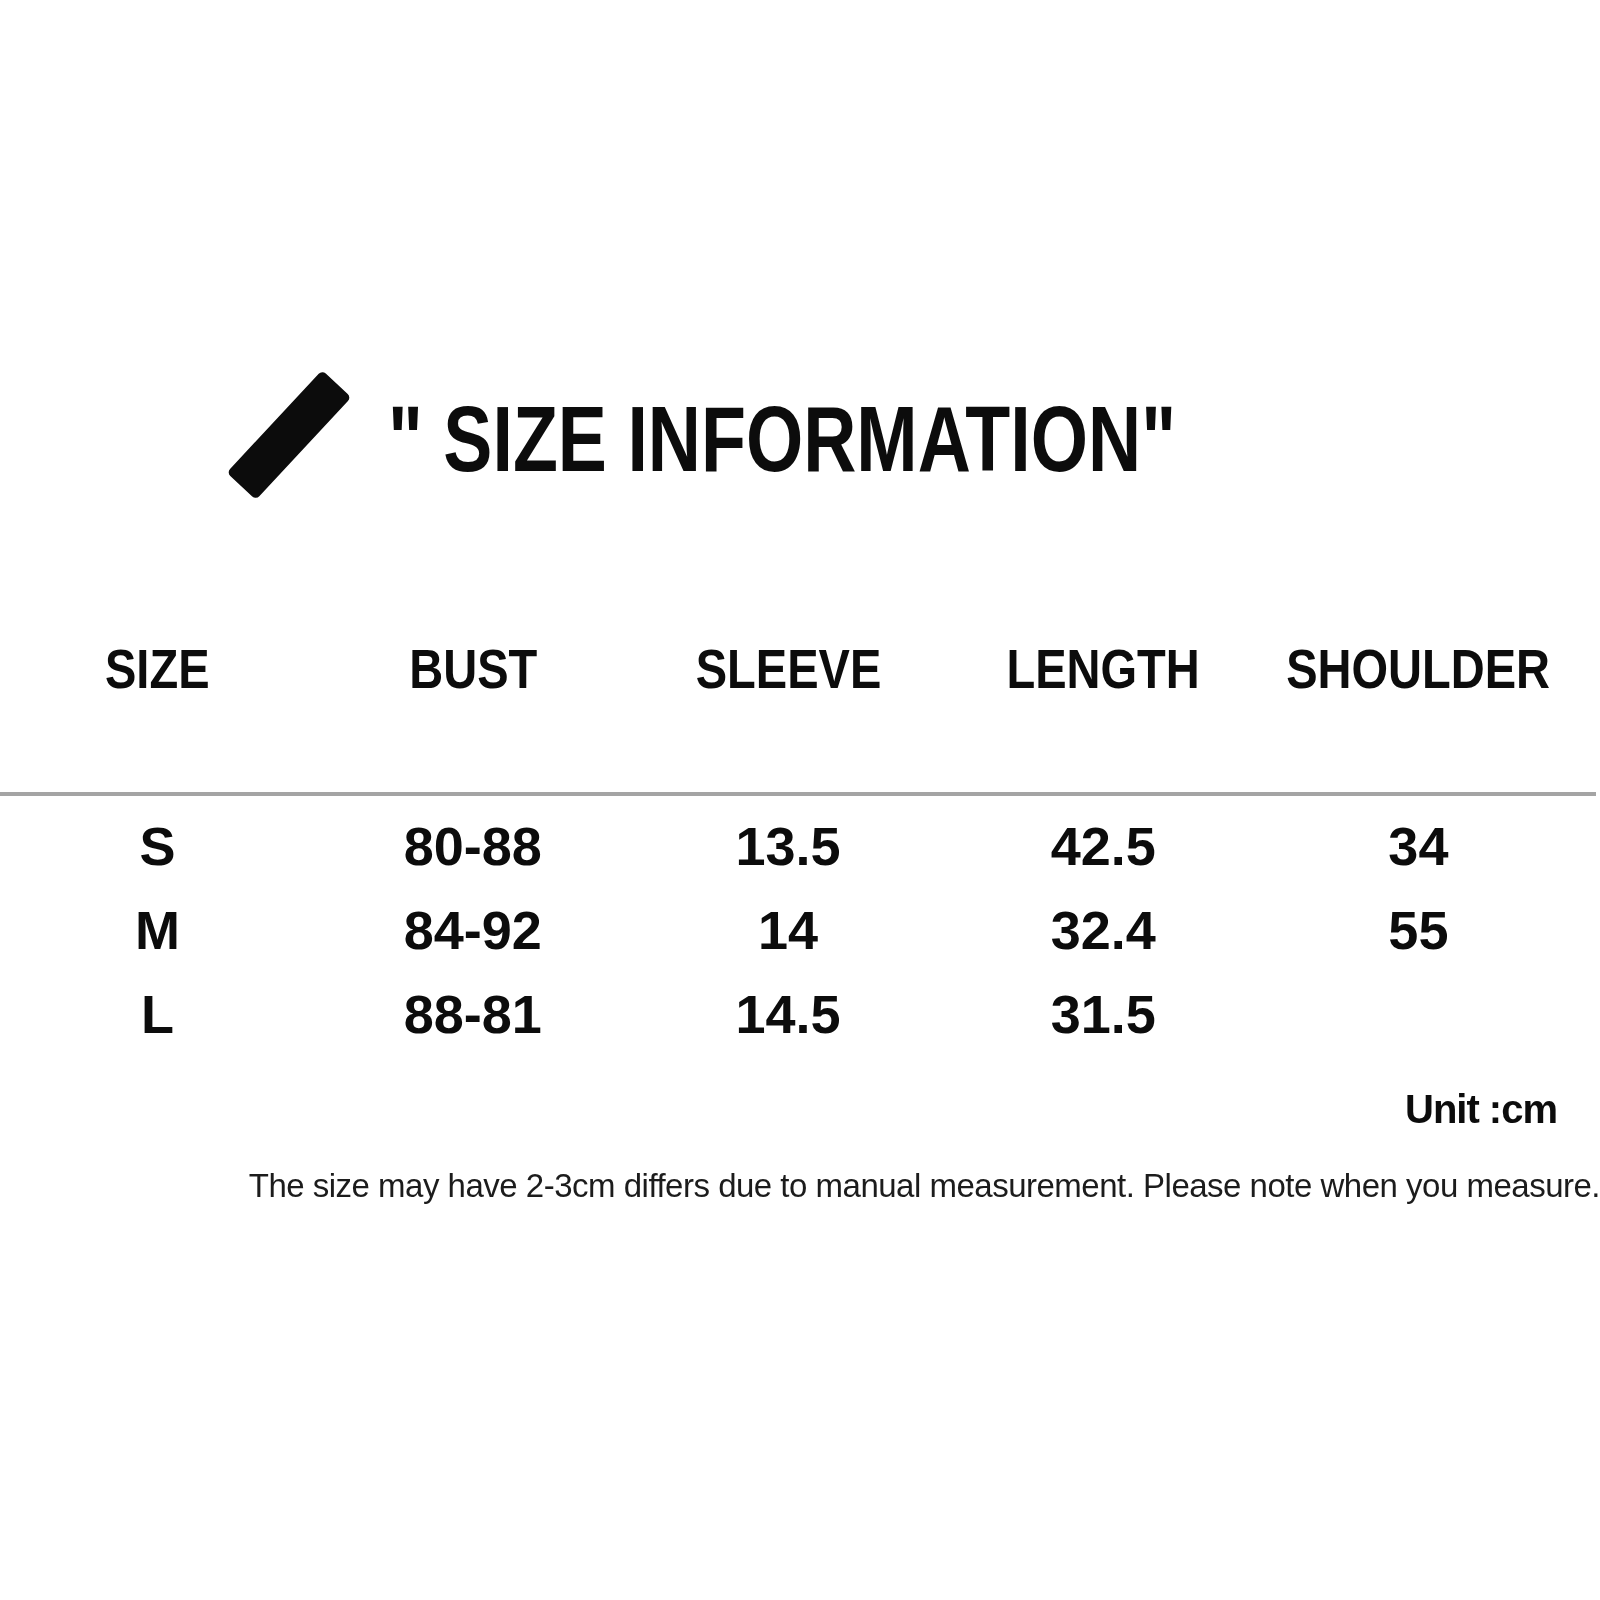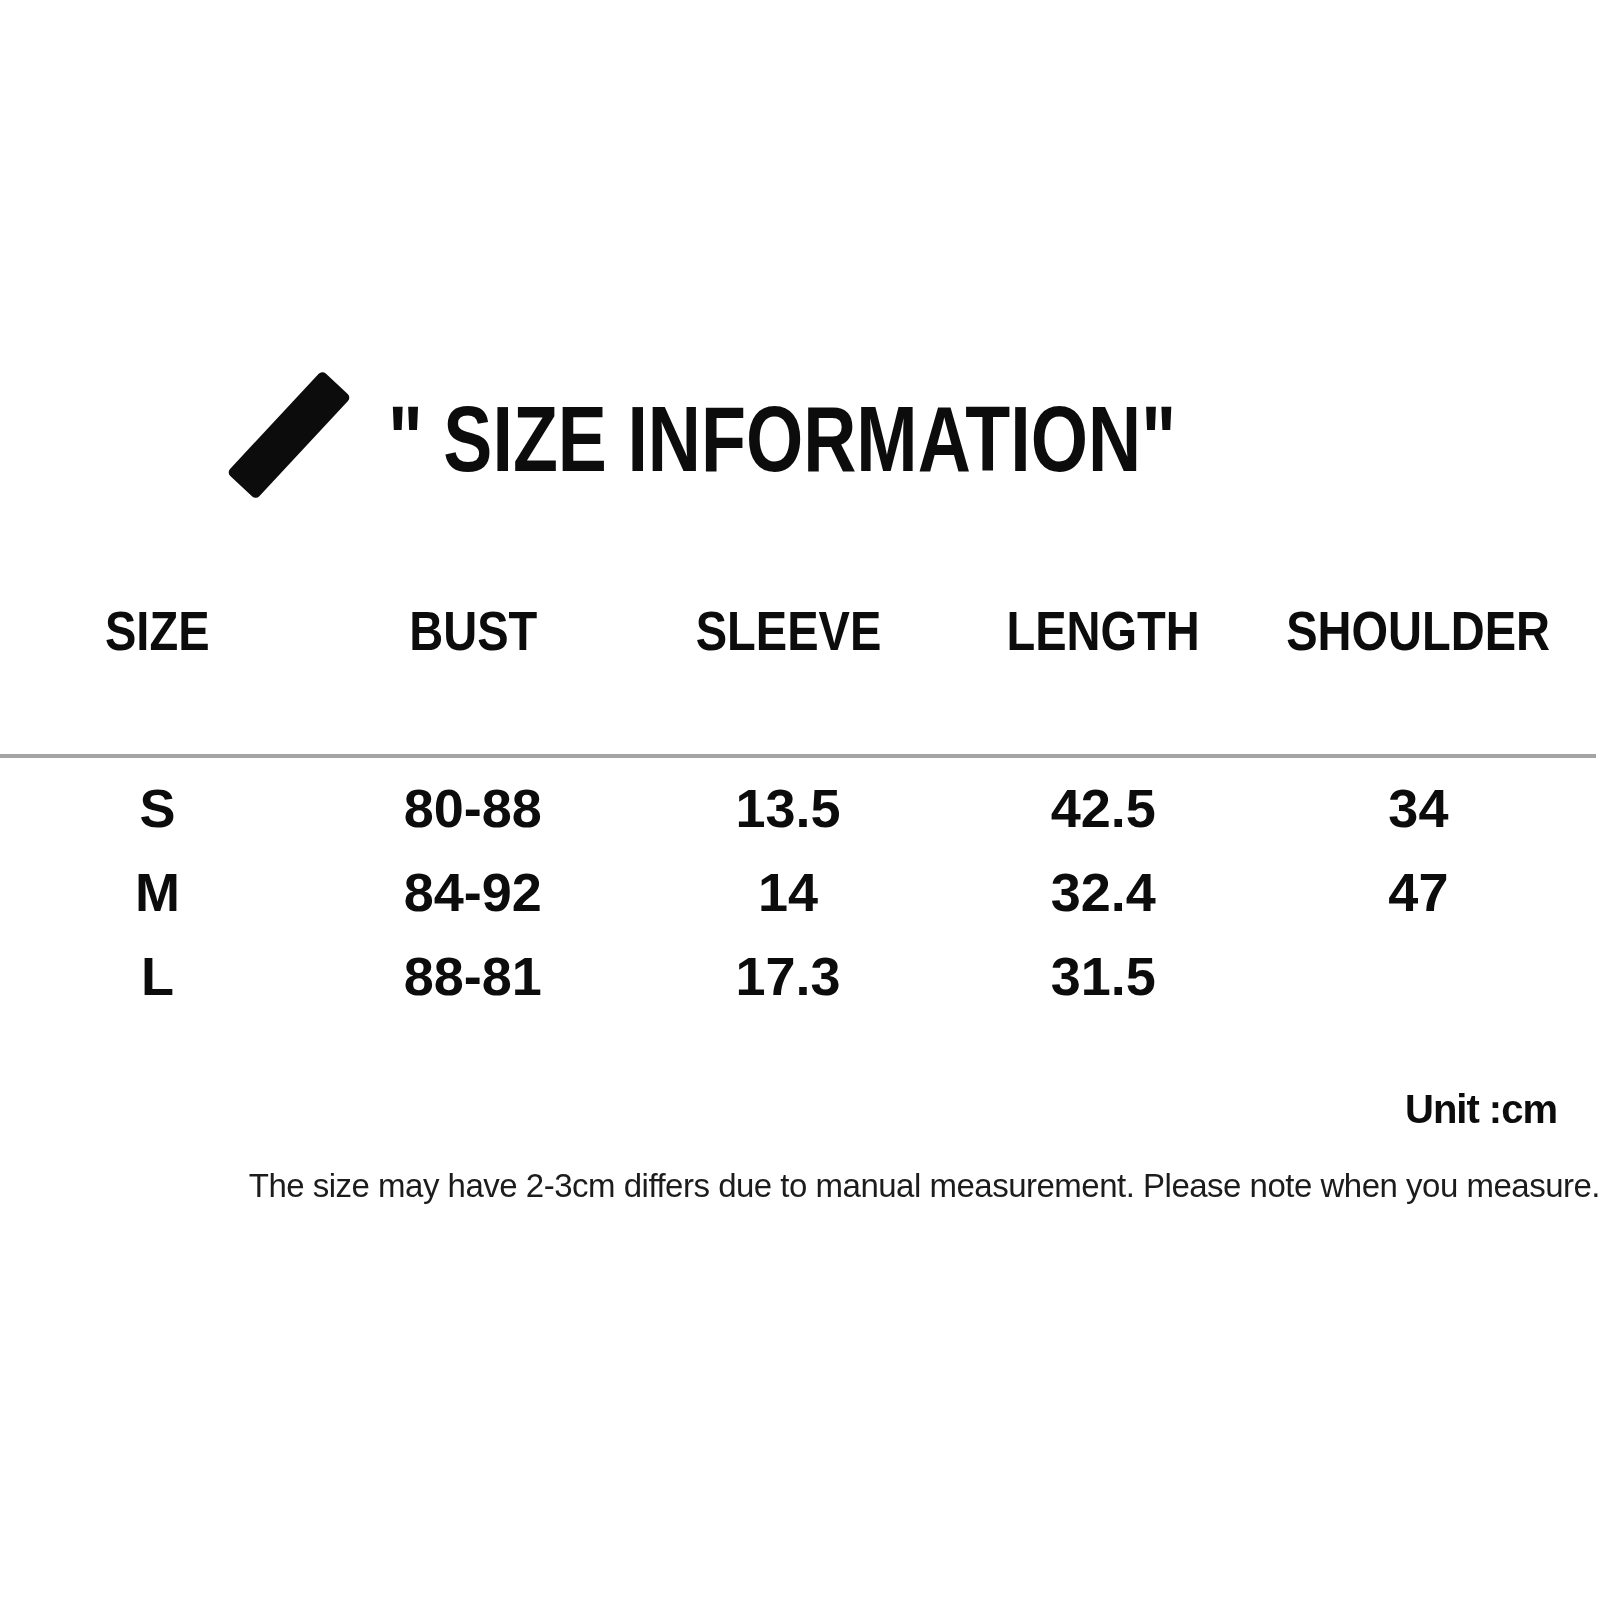--- a/index.html
+++ b/index.html
@@ -40,21 +40,21 @@
     letter-spacing: 0;
     transform: scaleX(0.80);
     transform-origin: left center;
   }
 
   
   .size-table {
     position: absolute;
     left: 0;
     right: 0;
-    top: 598px;
+    top: 636px;
     padding-right: 24px;
   }
   .header-row {
     display: grid;
     grid-template-columns: repeat(5, 1fr);
     height: 64px;
     align-items: center;
     text-align: center;
     font-size: 56px;
     font-weight: 700;
@@ -139,27 +139,27 @@
         <div>13.5</div>
         <div>42.5</div>
         <div>34</div>
       </div>
 
       <div class="data-row">
         <div>M</div>
         <div>84-92</div>
         <div>14</div>
         <div>32.4</div>
-        <div>47</div>
+        <div>55</div>
       </div>
 
       <div class="data-row">
         <div>L</div>
         <div>88-81</div>
-        <div>17.3</div>
+        <div>14.5</div>
         <div>31.5</div>
       </div>
 
     </div>
   </div>
 
   <div class="unit-label">Unit :cm</div>
 
   <div class="footer-note">The size may have 2-3cm differs due to manual measurement. Please note when you measure.</div>
 

